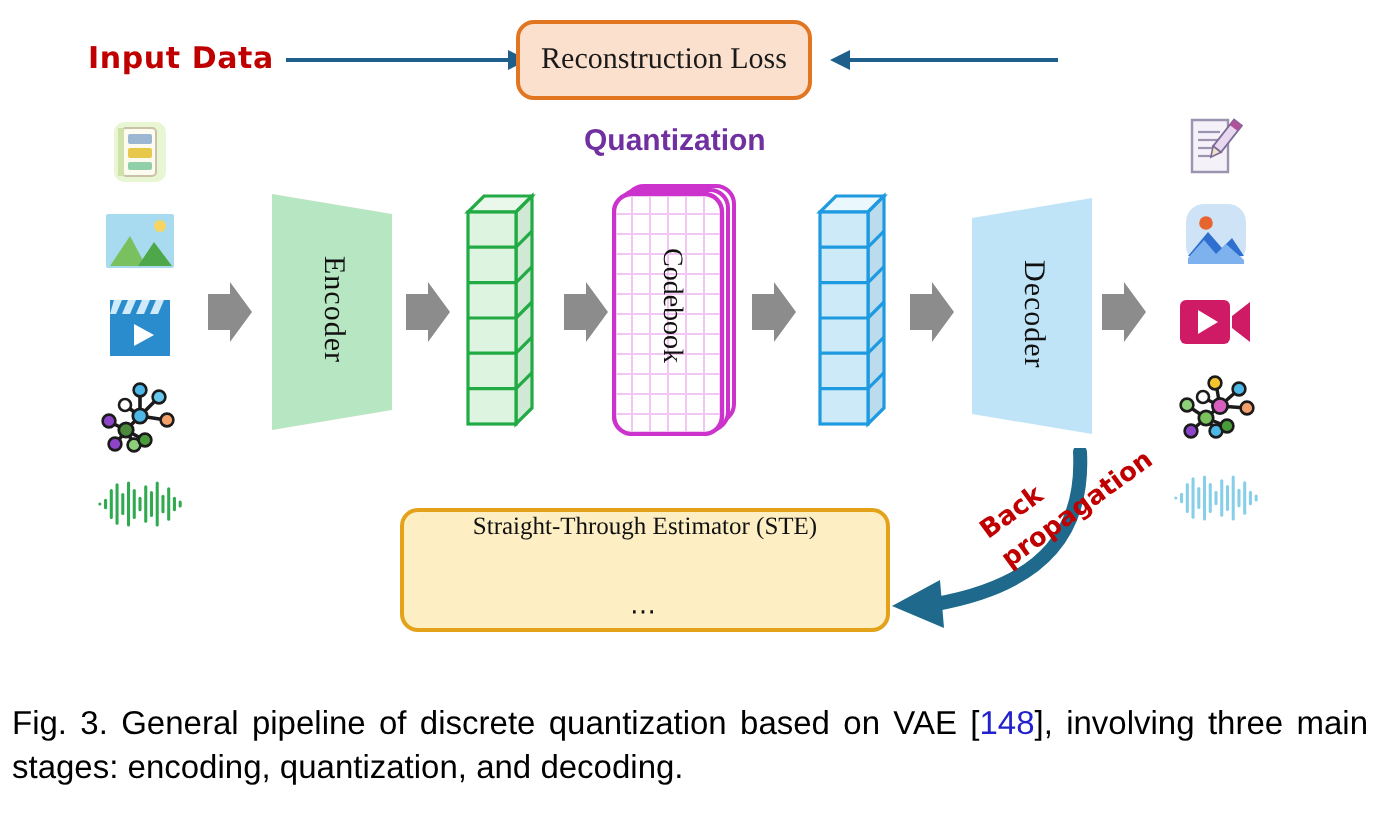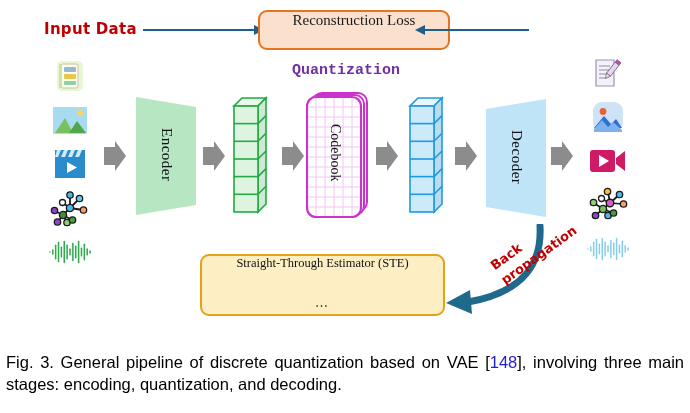--- a/index.html
+++ b/index.html
@@ -29,25 +29,25 @@
     font-size: 15px;
     letter-spacing: 0.3px;
     white-space: nowrap;
   }
   #input-data-label { left: 44px; top: 20px; }
   #reconstruction-label { left: 533px; top: 20px; }
 
   #recon-loss-box {
     position: absolute;
     left: 258px; top: 10px;
-    width: 192px; height: 40px;
+    width: 148px; height: 40px;
     background: #fbe0ce;
     border: 2px solid #e2751f;
     border-radius: 9px;
-    display: flex; align-items: flex-start; justify-content: center;
+    display: flex; align-items: center; justify-content: center;
     font-family: "Liberation Serif", serif;
     font-size: 15px;
     color: #1a1a1a;
   }
 
   .h-arrow {
     position: absolute;
     height: 2px;
     background: #1f5f8b;
     top: 29px;
@@ -63,21 +63,21 @@
   #arrow-left-to-loss { left: 143px; width: 112px; }
   #arrow-left-to-loss::after { right: -9px; border-left: 10px solid #1f5f8b; }
   #arrow-right-to-loss { left: 424px; width: 105px; }
   #arrow-right-to-loss::after { left: -9px; border-right: 10px solid #1f5f8b; }
 
   
   #quantization-title {
     position: absolute;
     left: 292px; top: 62px;
     color: #7030a0;
-    font-family: Liberation Mono, monospace;
+    font-family: Liberation Sans, sans-serif;
     font-weight: bold;
     font-size: 15px;
     white-space: nowrap;
   }
 
   
   .icon-col {
     position: absolute;
     width: 60px;
     display: flex;

